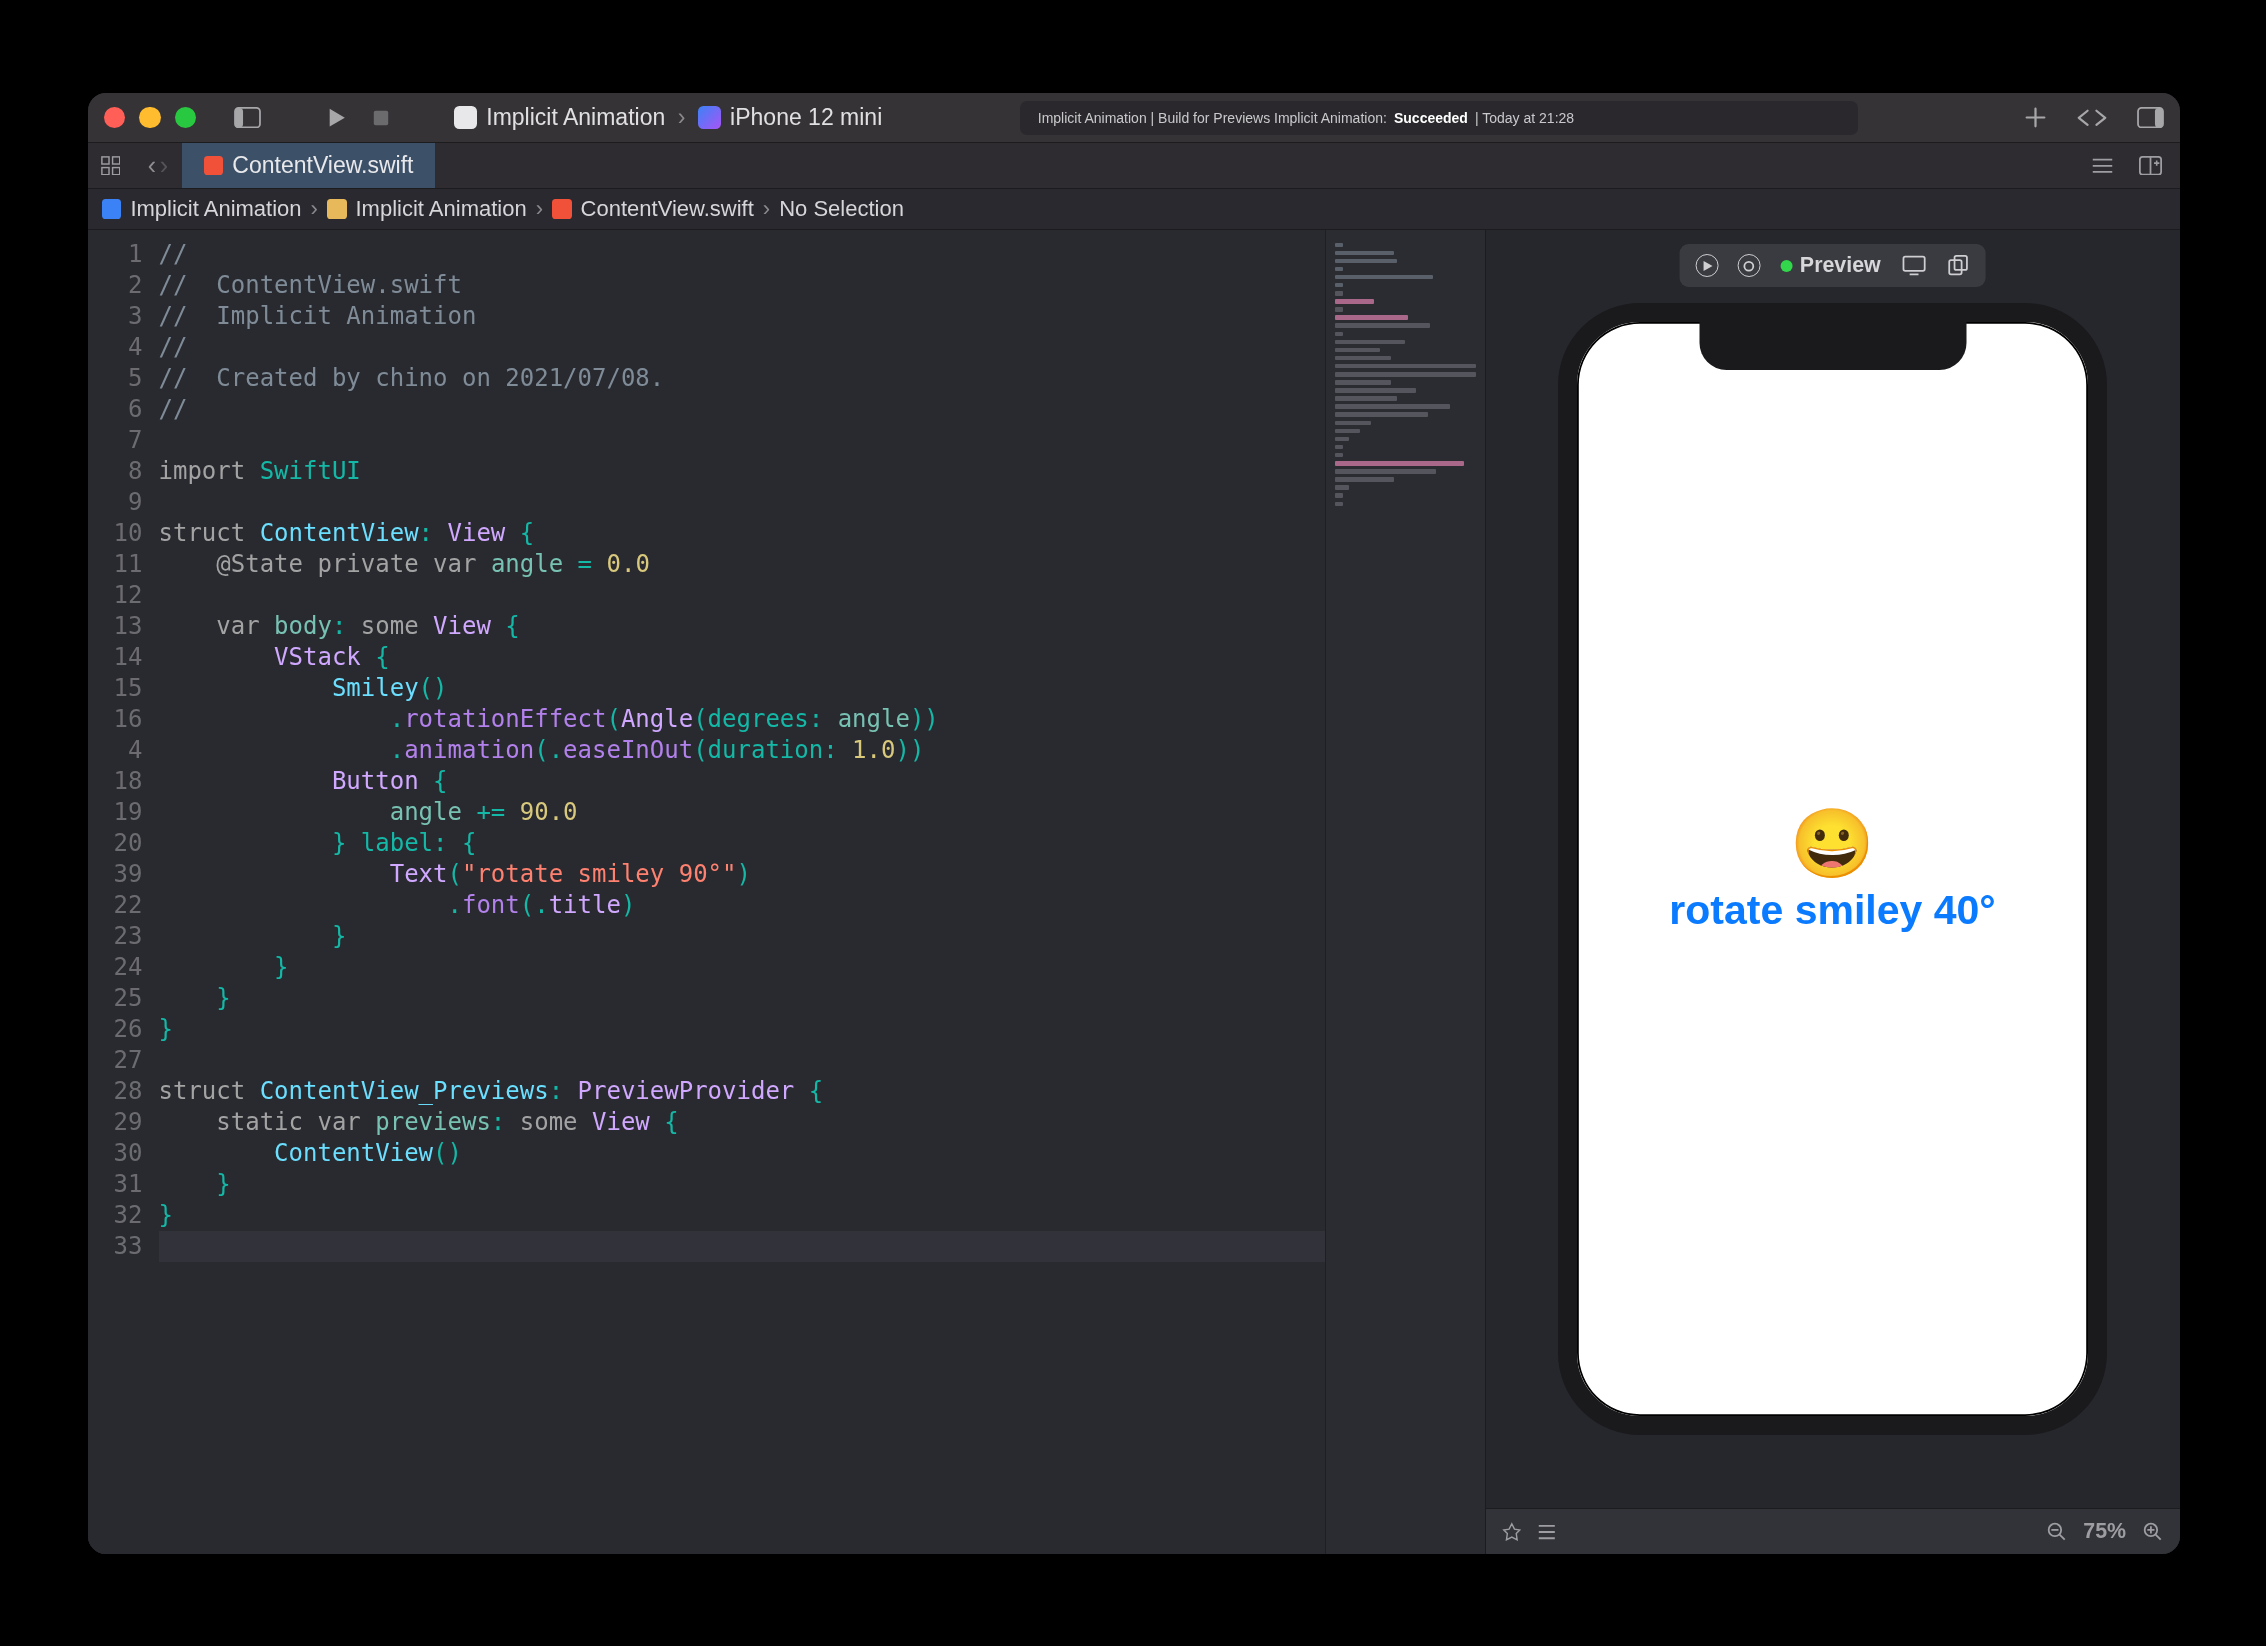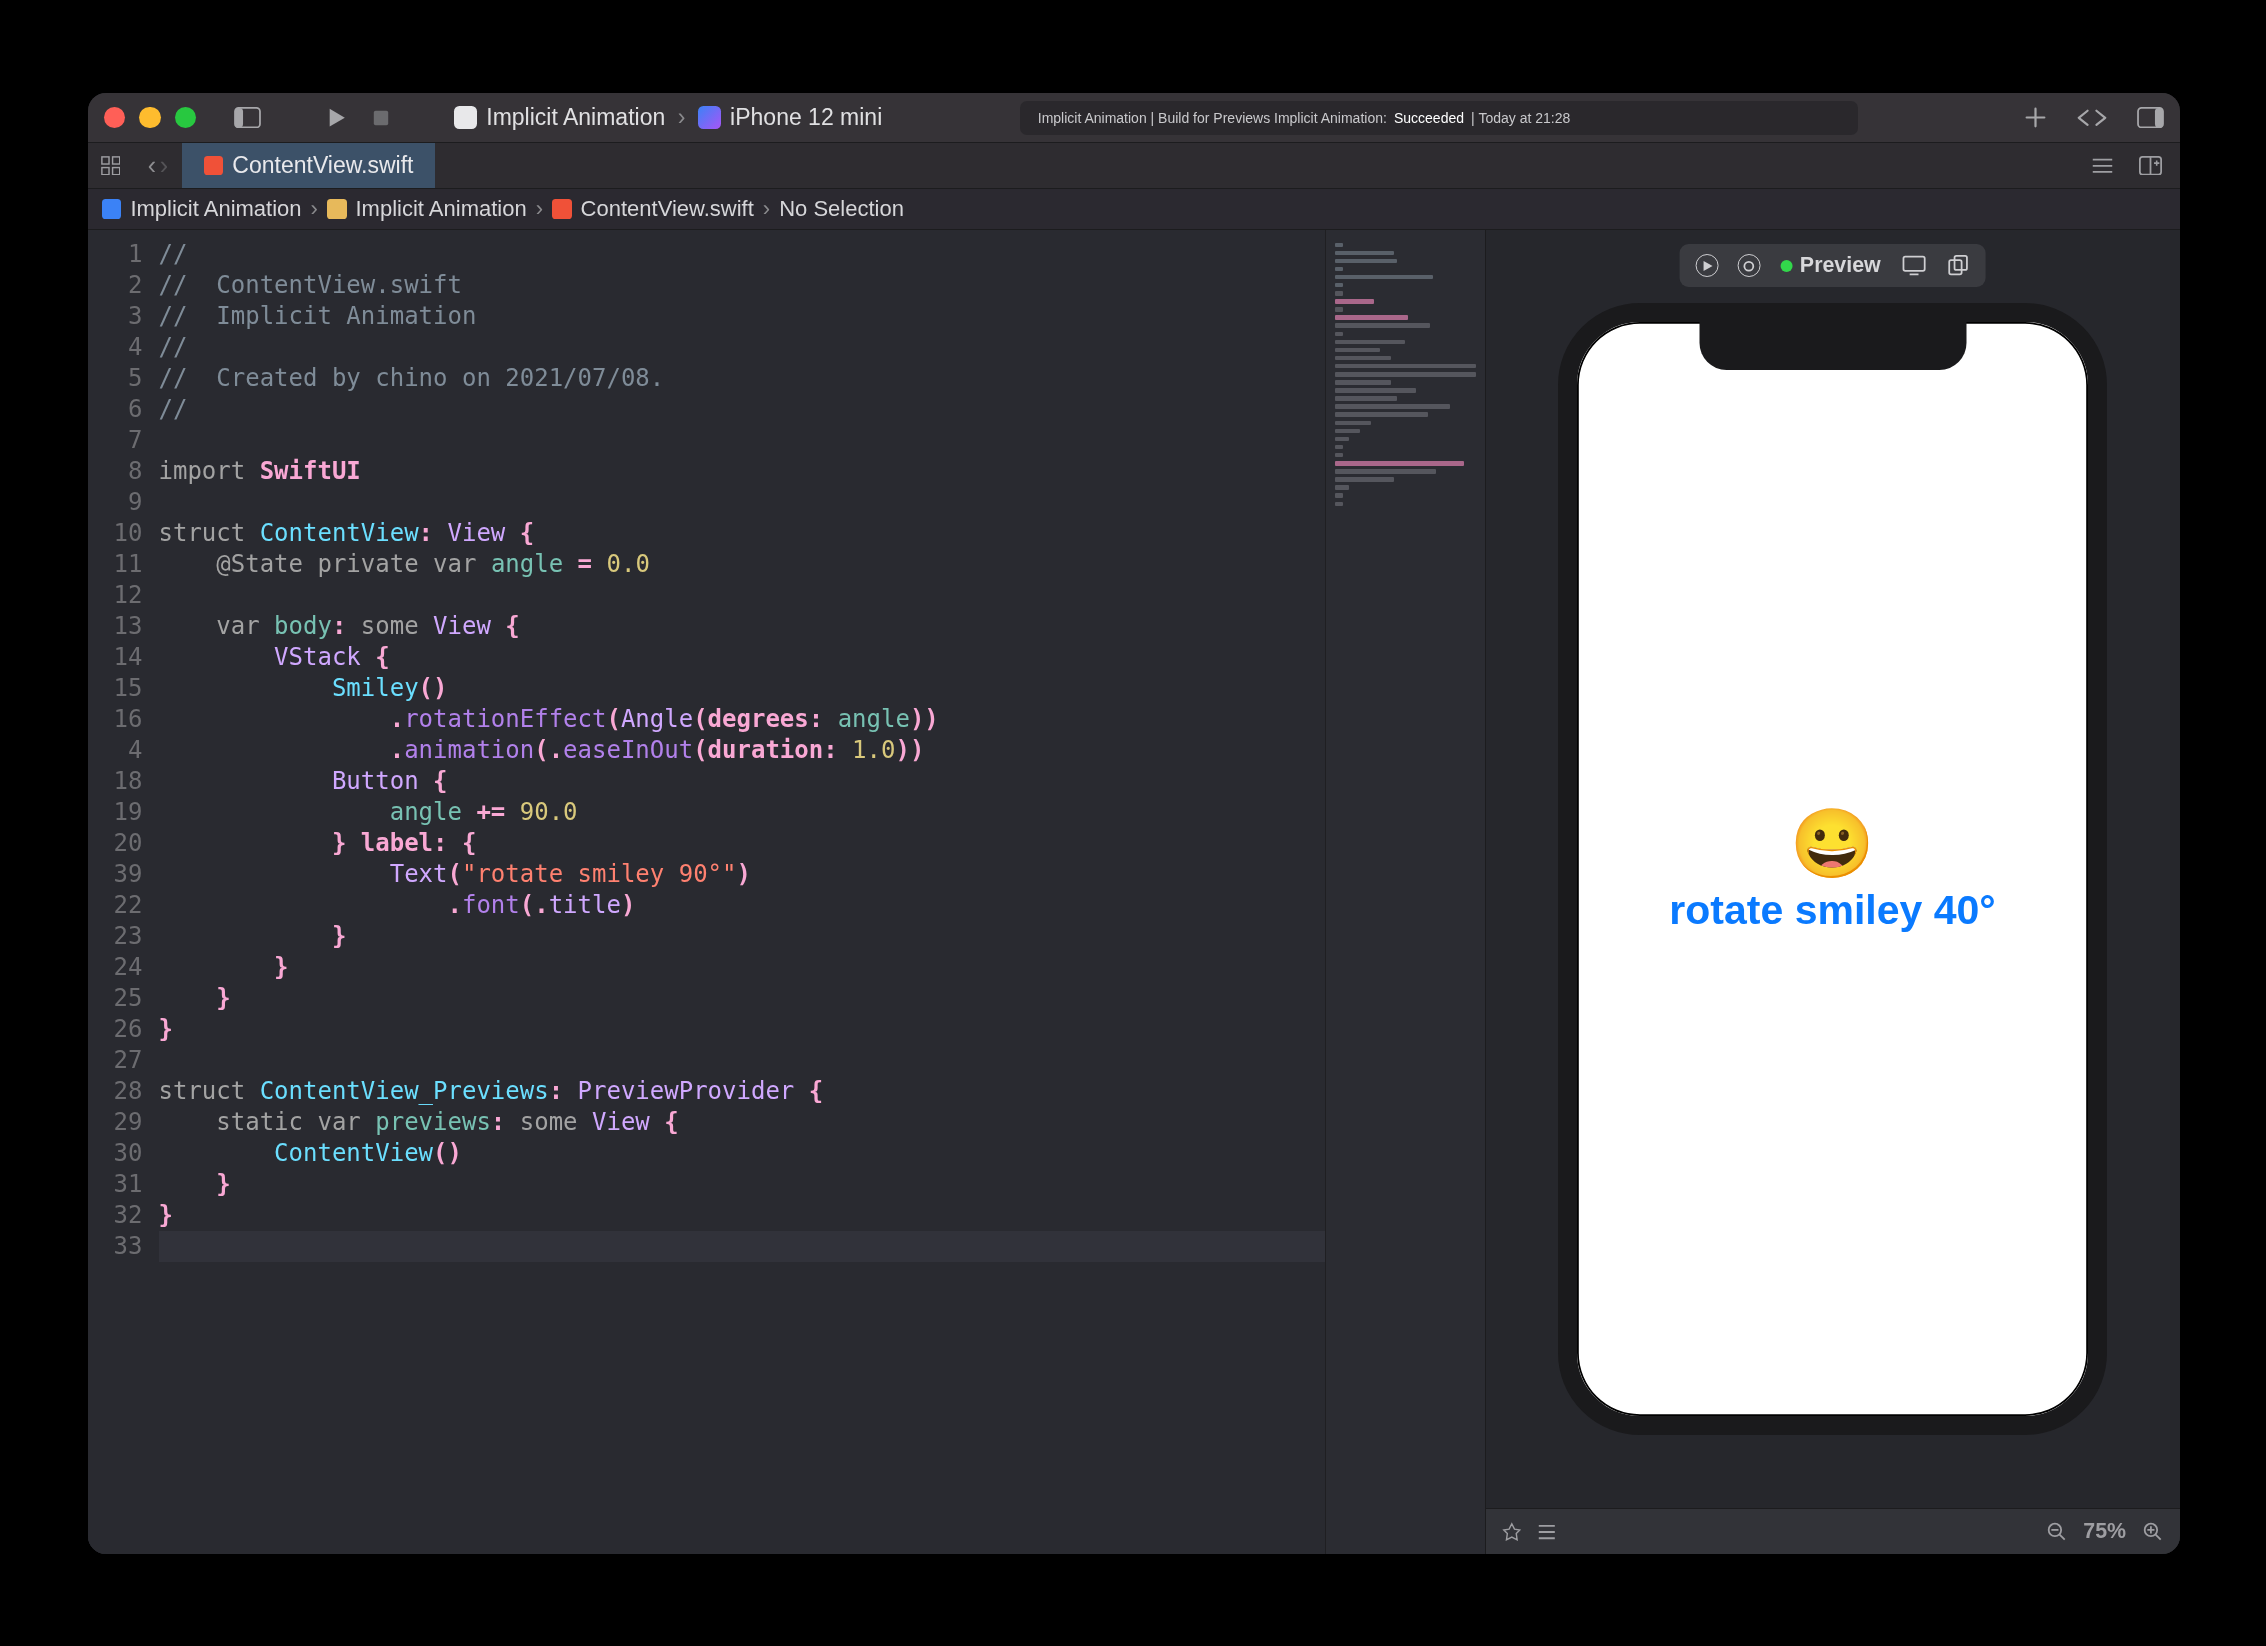--- a/index.html
+++ b/index.html
@@ -66,21 +66,21 @@
     background:#2a282c;
     border-radius:7.1px;
     height:34px;
     display:flex; align-items:center;
     color:#c9c9cc;
     font-size:14px;
     padding:0 18px;
     gap:7.1px;
     width: 838px;
   }
-  .statusbar .bold { color:#fff; font-weight:400; }
+  .statusbar .bold { color:#fff; font-weight:700; }
 
   .tb-right { margin-left:auto; display:flex; gap:30px; align-items:center; color:#a7a7aa; }
 
   
   .tabbar {
     height:46px;
     background:#2e2c30;
     display:flex; align-items:center;
     border-bottom:0.9px solid #1c1c1e;
     color:#b0b0b3;
@@ -156,21 +156,21 @@
   .code .hl { background:#31323a; display:block; width:100%; }
   .kw-pink   { color:#a3a3a3; }
   .type      { color:#6bdfff; }
   .type2     { color:#d0a8ff; }
   .ident     { color:#78c2b3; }
   .method    { color:#b281eb; }
   .str       { color:#ff8170; }
   .num       { color:#d9c97c; }
   .cmt       { color:#7f8c98; }
   .enum      { color:#d0a8ff; }
-  .plain     { color:#f9a8d4;font-weight:bold; }
+  .plain     { color:#14b8a6; }
 
   .minimap {
     width:160px;
     background:#2b2c32;
     border-left:0.9px solid #1f1f22;
     padding:12.5px 9px;
   }
   .minimap .mm-line {
     height:4.5px; margin-bottom:3.6px; border-radius:0.9px;
     background:#55565d;

